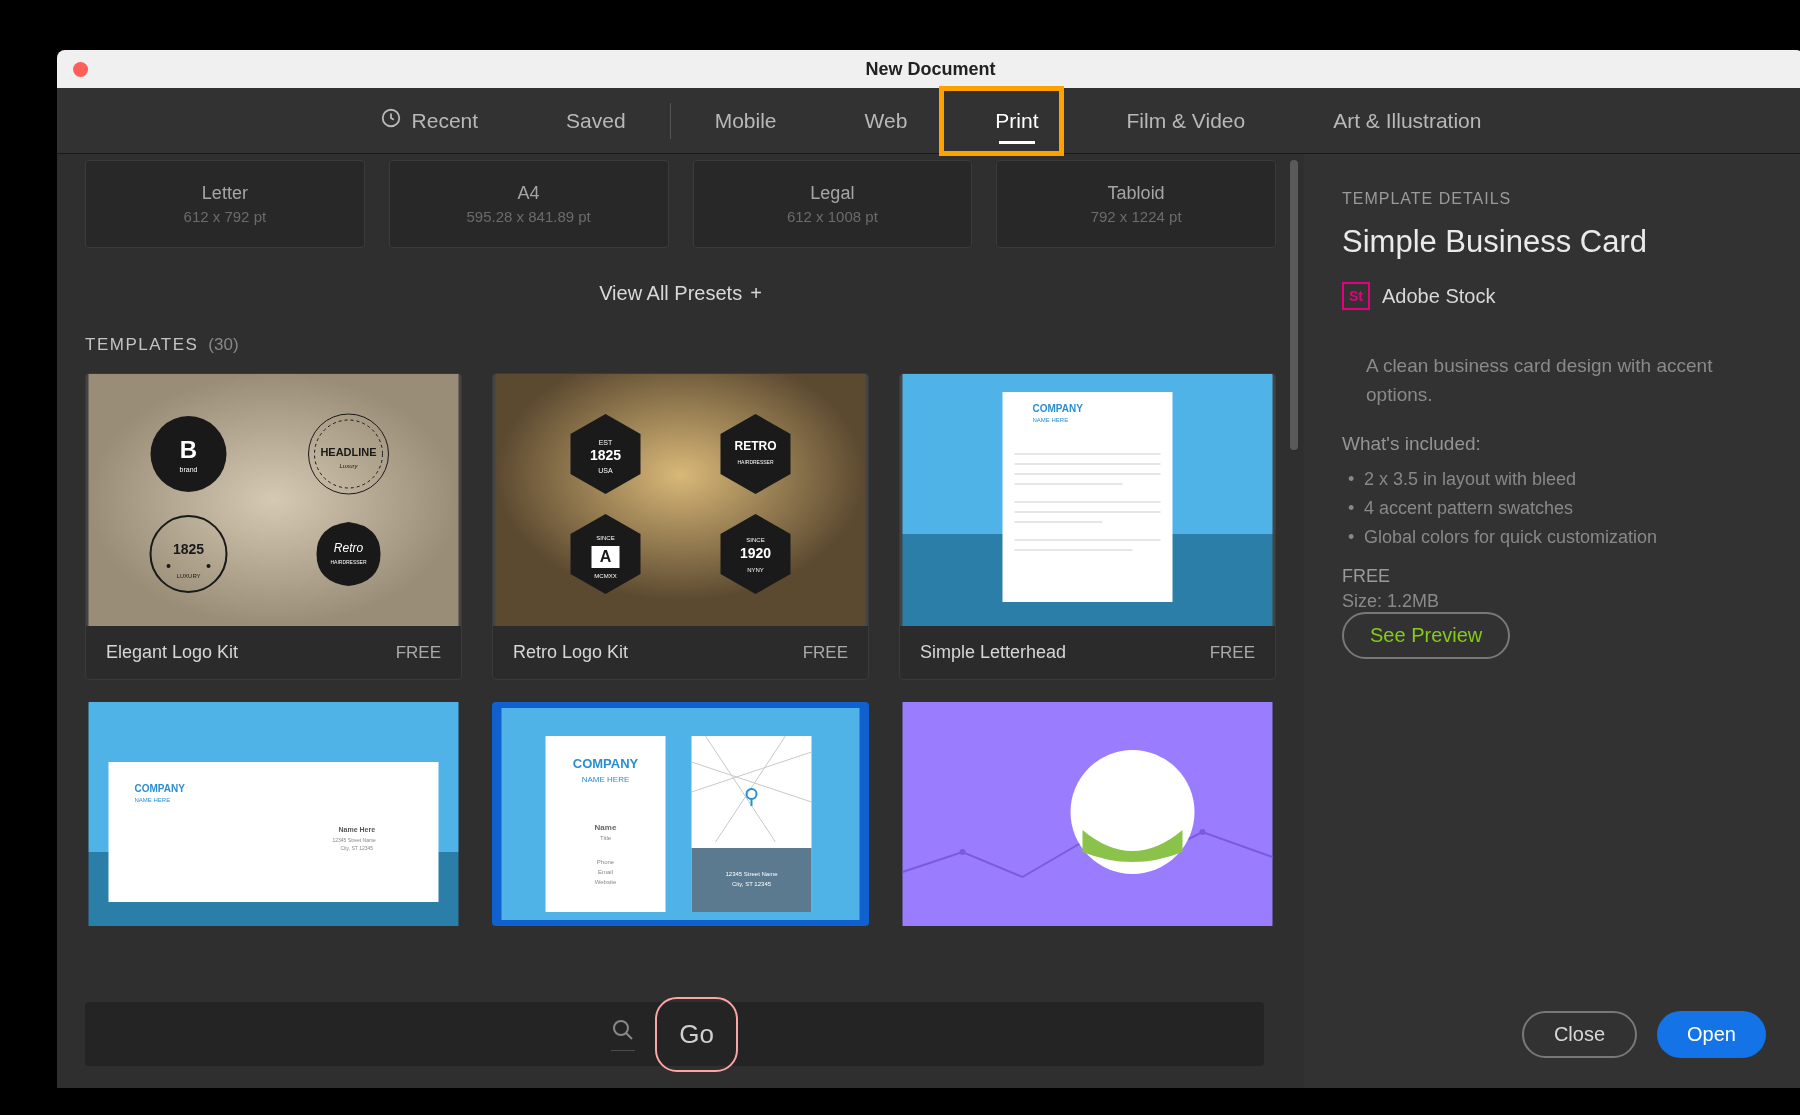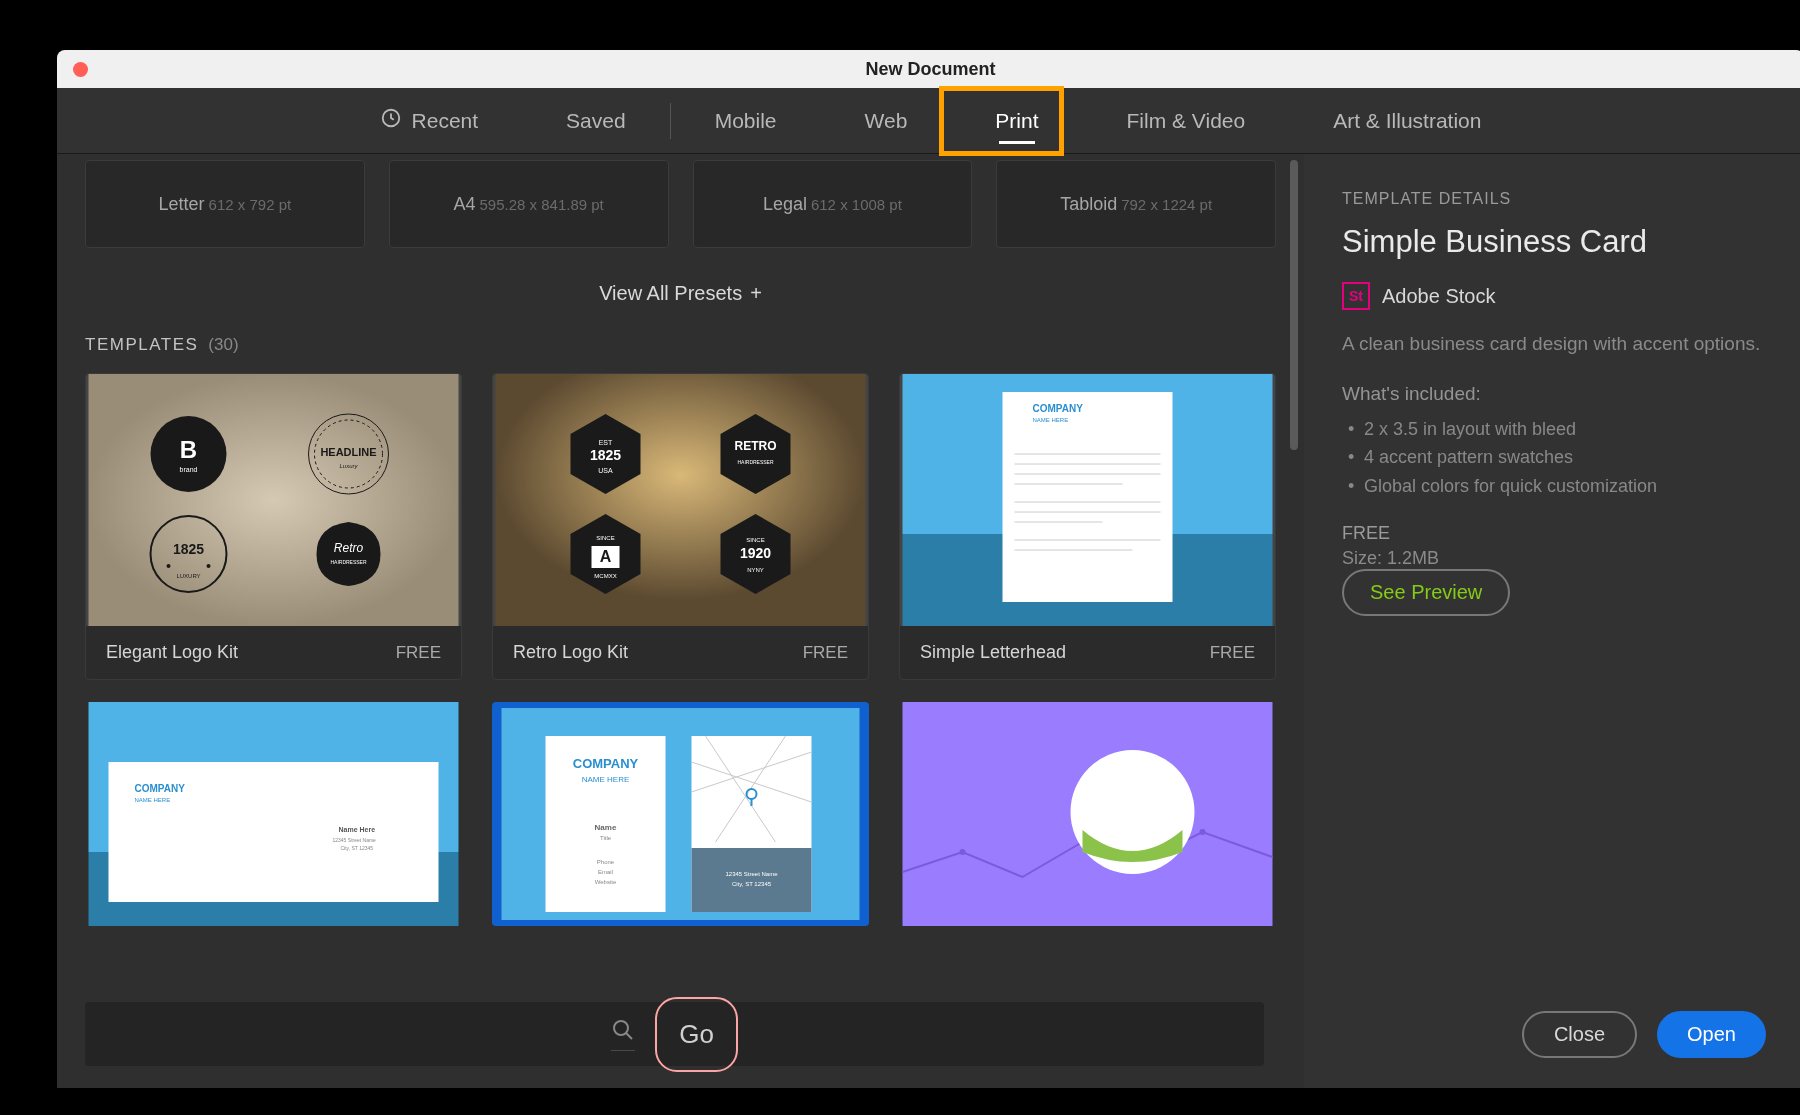--- a/index.html
+++ b/index.html
@@ -12,21 +12,21 @@
 .title { margin: 0 auto; font-size: 18px; color: #222; font-weight: 700; }
 .tabs { height: 66px; background: #323232; display: flex; align-items: center; justify-content: center; gap: 0; border-bottom: 1px solid #1a1a1a; }
 .tab { padding: 0 44px; height: 66px; display: flex; align-items: center; color: #b8b8b8; font-size: 21px; cursor: pointer; position: relative; gap: 10px; }
 .tab.active { color: #fff; }
 .tab.active::after { content: ""; position: absolute; bottom: 10px; left: 50%; transform: translateX(-50%); width: 36px; height: 3px; background: #fff; }
 .tab-divider { width: 1px; height: 36px; background: #555; }
 .tab-highlight { position: absolute; border: 5px solid #ffa200; pointer-events: none; }
 .body { flex: 1; display: flex; min-height: 0; }
 .main { flex: 1; padding: 0 28px 0 28px; position: relative; overflow: hidden; }
 .presets-row { display: flex; gap: 24px; margin-top: 6px; }
-.preset { flex: 1; height: 88px; background: #282828; border: 1px solid #3b3b3b; border-radius: 4px; display: flex; flex-direction: row; align-items: center; justify-content: center; color: #888; gap: 4px; }
+.preset { flex: 1; height: 88px; background: #282828; border: 1px solid #3b3b3b; border-radius: 4px; display: flex; flex-direction: column; align-items: center; justify-content: center; color: #888; gap: 4px; }
 .preset-name { font-size: 18px; color: #a6a6a6; }
 .preset-dim { font-size: 15px; color: #6b6b6b; }
 .view-all { text-align: center; margin: 34px 0 30px; color: #d9d9d9; font-size: 20px; cursor: pointer; }
 .view-all .plus { margin-left: 8px; }
 .templates-header { display: flex; gap: 10px; align-items: baseline; margin-bottom: 18px; }
 .templates-label { color: #c4c4c4; font-size: 17px; letter-spacing: 1.5px; }
 .templates-count { color: #888; font-size: 17px; }
 .cards { display: flex; gap: 30px; margin-bottom: 22px; }
 .card { flex: 1; background: #2b2b2b; border: 1px solid #3a3a3a; border-radius: 4px; overflow: hidden; display: flex; flex-direction: column; }
 .thumb { height: 252px; position: relative; background: #444; overflow: hidden; }
@@ -36,26 +36,26 @@
 .cards2 { display: flex; gap: 30px; }
 .card2 { flex: 1; border-radius: 4px; overflow: hidden; position: relative; height: 224px; }
 .searchbar { position: absolute; bottom: 22px; left: 28px; right: 40px; height: 64px; background: #242424; border-radius: 4px; display: flex; align-items: center; padding: 0 28px; gap: 20px; justify-content: center; }
 .search-input-wrap { display: flex; align-items: center; gap: 14px; border-bottom: 1px solid #4a4a4a; padding-bottom: 4px; }
 .search-input { background: transparent; border: none; color: #888; font-style: italic; font-size: 20px; width: 380px; outline: none; }
 .go-btn { border: 2px solid #fca5a5; color: #d0d0d0; background: transparent; border-radius: 22px; padding: 20px 22px; font-size: 26px; cursor: pointer; }
 .scrollbar { position: absolute; right: 6px; top: 6px; width: 8px; height: 290px; background: #5a5a5a; border-radius: 4px; }
 .sidebar { width: 500px; background: #323232; padding: 36px 38px; display: flex; flex-direction: column; position: relative; }
 .detail-label { color: #9a9a9a; font-size: 16px; letter-spacing: 1px; margin-bottom: 16px; }
 .detail-title { color: #eaeaea; font-size: 31px; font-weight: 400; margin-bottom: 22px; }
-.stock-row { display: flex; align-items: center; gap: 12px; margin-bottom: 20px; }
+.stock-row { display: flex; align-items: center; gap: 12px; margin-bottom: 42px; }
 .st-icon { width: 28px; height: 28px; border: 2px solid #e4007f; color: #e4007f; display: flex; align-items: center; justify-content: center; font-size: 14px; font-weight: 600; }
 .stock-label { color: #d8d8d8; font-size: 20px; }
-.desc { color: #8a8a8a; font-size: 19px; line-height: 1.5; margin-bottom: 24px; }
+.desc { color: #8a8a8a; font-size: 19px; line-height: 1.5; margin-bottom: 24px; margin-left: 24px; }
 .included-label { color: #949494; font-size: 19px; margin-bottom: 10px; }
-.included-list { list-style: none; margin-bottom: 22px; }
+.included-list { list-style: none; margin-bottom: 15px; }
 .included-list li { color: #888; font-size: 18px; padding-left: 22px; position: relative; line-height: 1.6; }
 .included-list li::before { content: "•"; position: absolute; left: 6px; }
 .free { color: #9a9a9a; font-size: 18px; margin-bottom: 4px; }
 .size { color: #8a8a8a; font-size: 18px; }
 .preview-btn { border: 2px solid #787878; color: #84cc16; background: transparent; border-radius: 26px; padding: 10px 26px; font-size: 20px; cursor: pointer; align-self: flex-start; }
 .actions { position: absolute; bottom: 30px; right: 38px; display: flex; gap: 20px; }
 .btn { border-radius: 26px; padding: 10px 30px; font-size: 20px; cursor: pointer; font-weight: 500; }
 .btn-close { border: 2px solid #787878; color: #d8d8d8; background: transparent; }
 .btn-open { border: none; background: #1473e6; color: #fff; }
 

